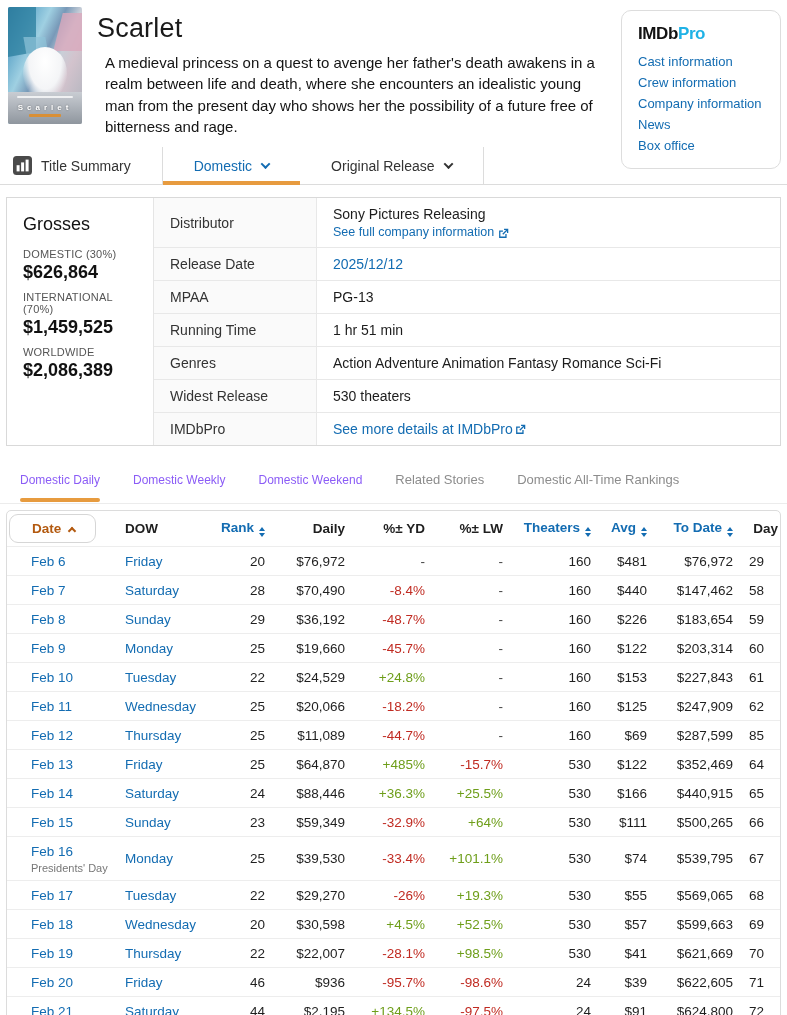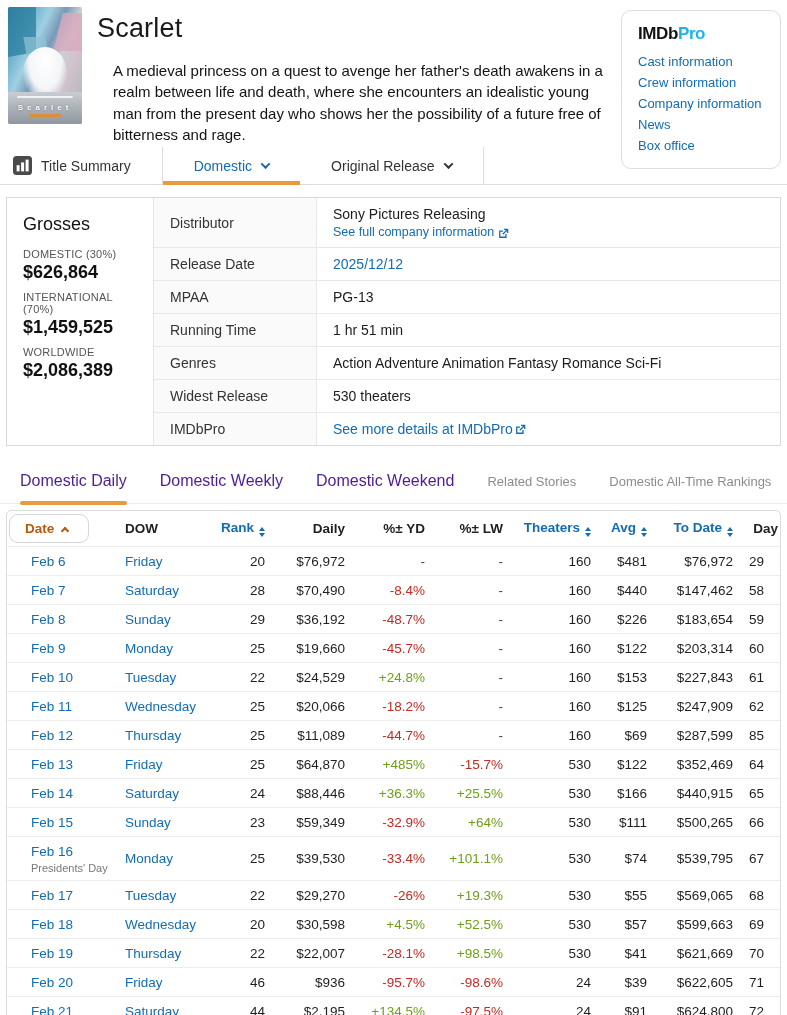--- a/index.html
+++ b/index.html
@@ -24,21 +24,21 @@
   .p-dress { position:absolute; left:50%; top:40px; width:44px; height:52px; transform:translateX(-50%);
     background:radial-gradient(ellipse at 50% 28%, #ffffff 0%, #f4f5f7 52%, rgba(244,245,247,0) 78%);
     border-radius:50% 50% 46% 46%; }
   .p-bottom { position:absolute; bottom:0; left:0; right:0; height:32px; background:linear-gradient(#c9cdd3,#8f969e); }
   .p-credit { position:absolute; bottom:26px; left:12%; right:12%; height:2px; background:rgba(255,255,255,.75); border-radius:1px; }
   .p-title { position:absolute; bottom:12px; width:100%; text-align:center; color:#fff;
     font-size:8px; font-weight:bold; letter-spacing:4px; text-shadow:0 0 2px rgba(0,0,0,.45); text-transform:none; }
   .p-subbar { position:absolute; bottom:7px; left:28%; right:28%; height:3px; background:#d98f35; border-radius:1px; }
   .header-text { margin-left:15px; width:522px; }
   .page-title { font-size:27px; font-weight:500; color:#1a1a1a; margin:7px 0 7px; letter-spacing:.2px; }
-  .desc { font-size:15px; line-height:1.43; color:#141414; margin:16px; }
+  .desc { font-size:15px; line-height:1.43; color:#141414; margin:8px; }
 
   .pro-box { position:absolute; top:10px; right:6px; width:160px;
     border:1px solid #ddd; border-radius:10px; padding:13px 16px 12px; background:#fff; }
   .pro-logo { font-size:17px; font-weight:800; letter-spacing:-.4px; margin-bottom:7px; }
   .pro-logo .imdb { color:#121212; }
   .pro-logo .pro  { color:#1fb2e6; }
   .pro-link { display:block; color:#136cb2; font-size:13px; line-height:1.62; }
 
   
   .tabbar1 { display:flex; align-items:stretch; height:38px; margin-top:7px; border-bottom:1px solid #dcdcdc; }
@@ -62,33 +62,33 @@
   .d-label { width:163px; flex:0 0 163px; background:#fafafa; border-right:1px solid #e8e8e8;
     padding:8px 16px; font-size:14px; color:#333; display:flex; align-items:center; }
   .d-value { flex:1; padding:8px 16px; font-size:14px; color:#1c1c1c; display:flex; flex-direction:column; justify-content:center; }
   .d-value a { color:#136cb2; }
   .sub-link { font-size:12.5px; margin-top:3px; display:inline-flex; align-items:center; gap:2px; }
   .ext-icon { margin-left:2px; position:relative; top:1px; }
 
   
   .tabbar2 { display:flex; align-items:baseline; gap:33px; padding:0 20px; margin-top:13px;
     border-bottom:1px solid #ececec; height:45px; }
-  .t2 { font-size:16px; color:#4c1d95; position:relative; padding:13px 0 14px; cursor:pointer; white-space:nowrap; }
+  .t2 { font-size:12px; color:#8b5cf6; position:relative; padding:13px 0 14px; cursor:pointer; white-space:nowrap; }
   .t2.muted { font-size:13px; color:#8c8c8c; }
   .t2.active::after { content:""; position:absolute; left:0; right:0; bottom:-1px; height:4px; background:#e79b3f; border-radius:2px; }
 
   
   .dtable-wrap { margin:6px 6px 0; border:1px solid #dcdcdc; border-radius:5px; background:#fff; overflow:hidden; }
   table.daily { width:100%; border-collapse:collapse; table-layout:fixed; font-size:13.5px; }
   th { font-weight:bold; color:#1f1f1f; padding:6px 6px; white-space:nowrap; }
   th.left { text-align:left; } th.right { text-align:right; }
   th.sortable { color:#136cb2; cursor:pointer; }
   th.datecol { padding:3px 0 3px 2px; }
   .pill { display:inline-flex; align-items:center; border:1px solid #d6d6d6; border-radius:9px;
-    padding:6px 20px 6px 15px; color:#b35a10; }
+    padding:6px 20px 6px 22px; color:#b35a10; }
   .caret-up { width:6px; height:6px; border-left:2px solid currentColor; border-top:2px solid currentColor;
     display:inline-block; transform:rotate(45deg); margin-left:8px; position:relative; top:2px; }
   .sorticon { display:inline-flex; flex-direction:column; gap:2px; margin-left:5px; vertical-align:1px; }
   .sorticon i { display:block; width:0; height:0; border-left:3.5px solid transparent; border-right:3.5px solid transparent; }
   .sorticon .up { border-bottom:4px solid currentColor; }
   .sorticon .dn { border-top:4px solid currentColor; }
   td { padding:6.5px 6px; text-align:right; color:#1f1f1f; border-top:1px solid #ededed; white-space:nowrap; }
   td.date { text-align:left; padding-left:24px; }
   td.dow  { text-align:left;margin-left:21px; }
   td.day  { padding-right:20px; }

